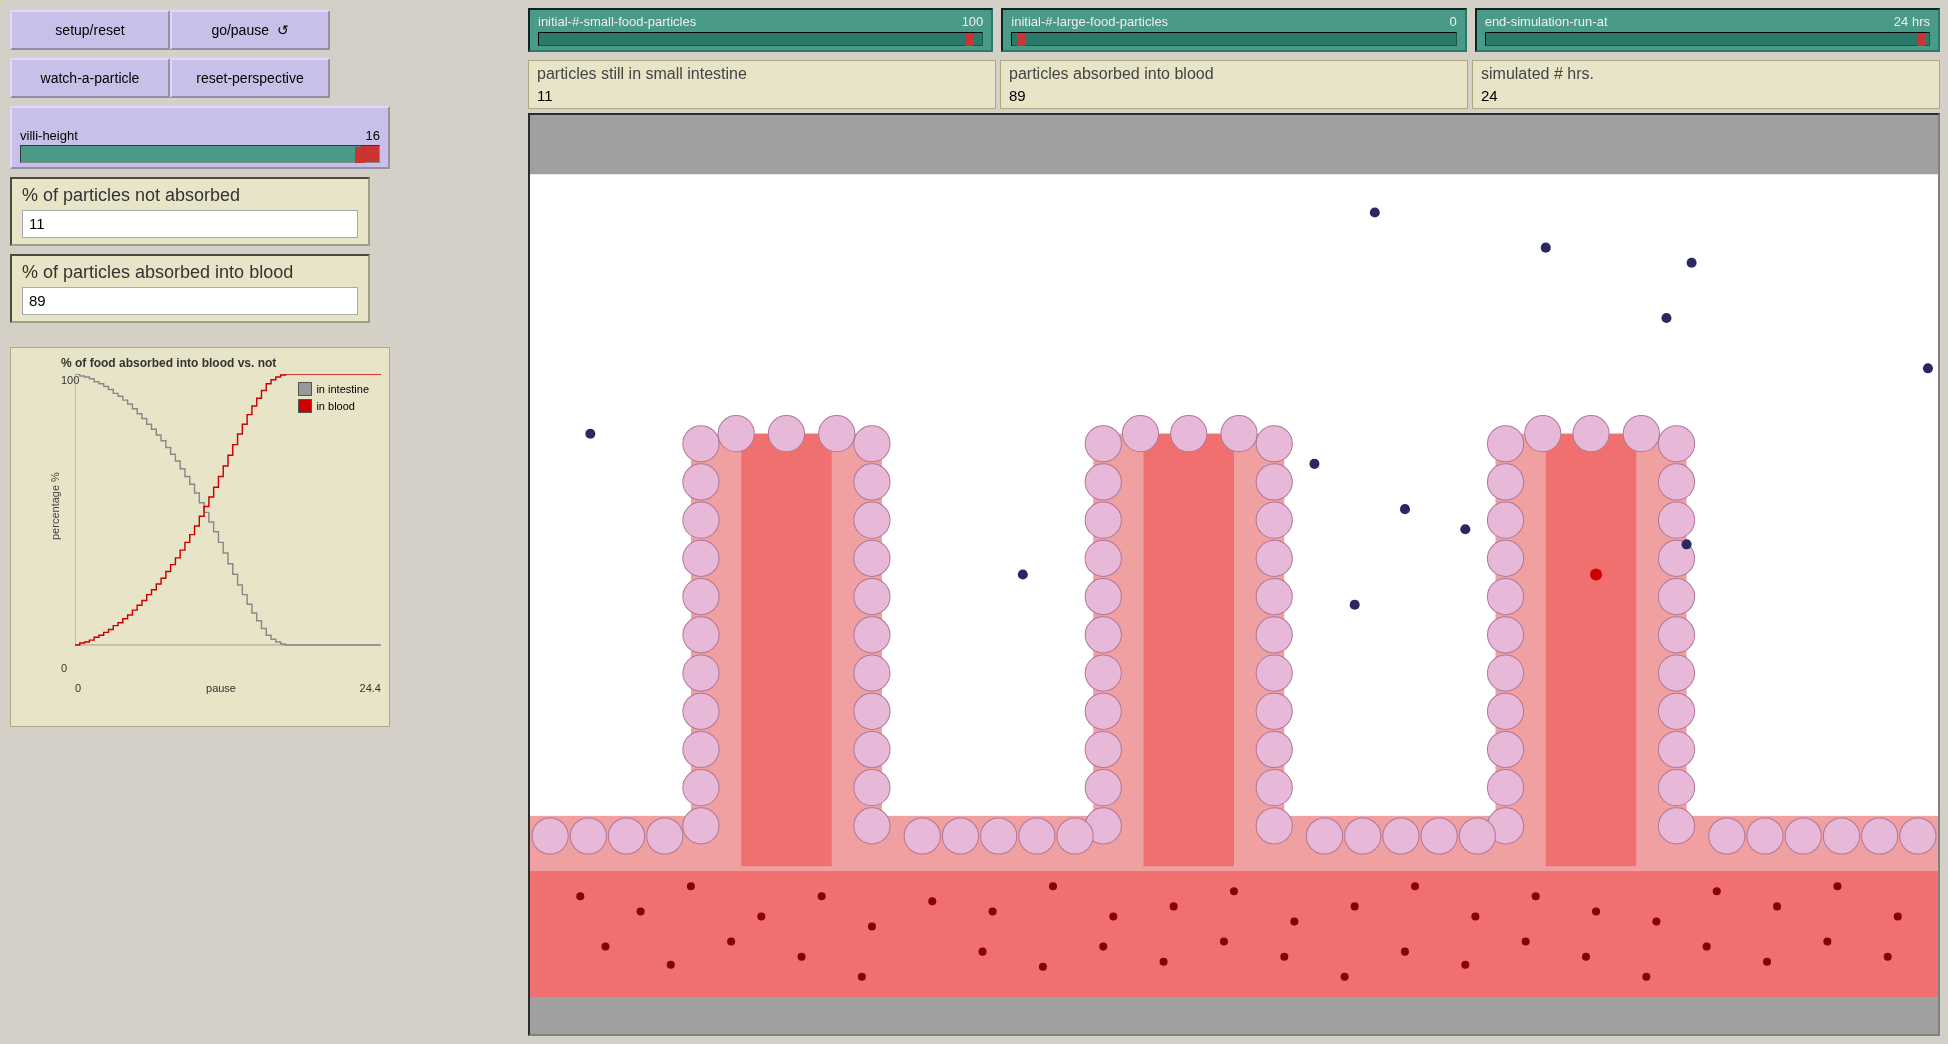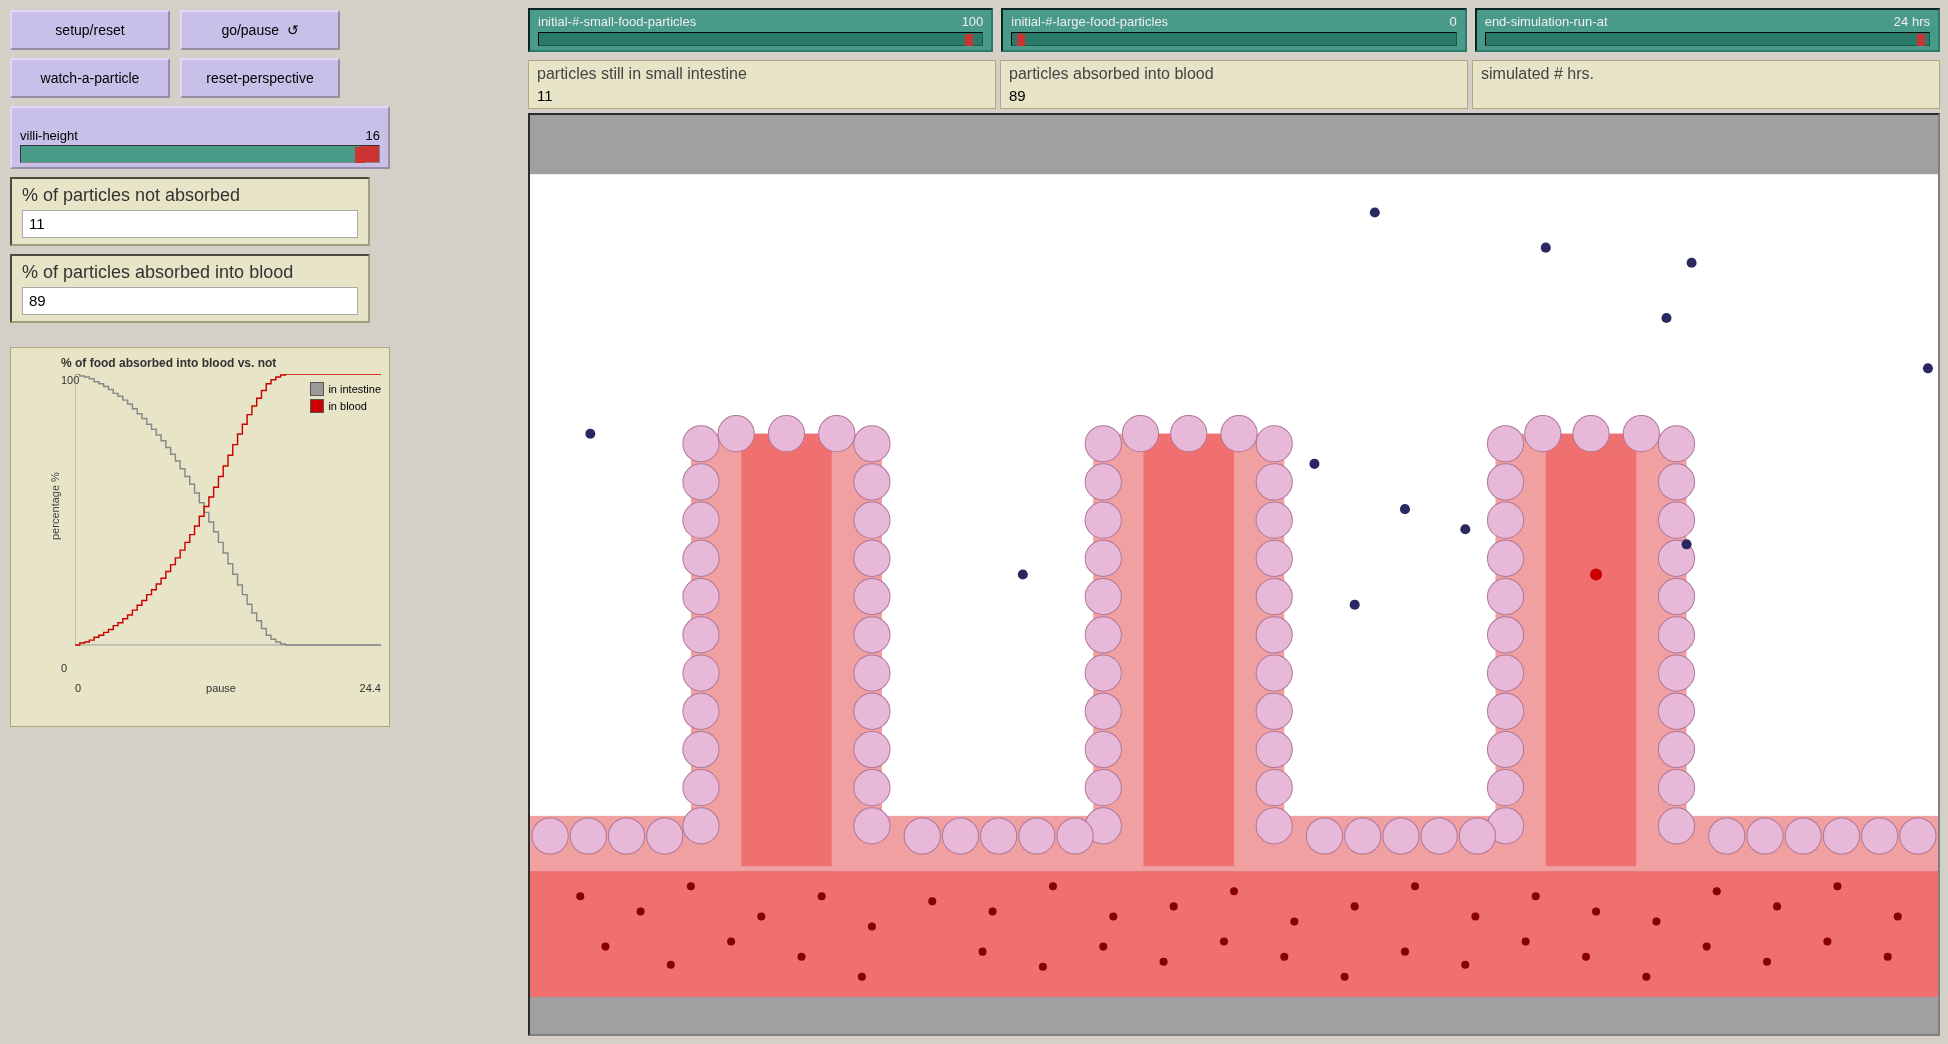--- a/index.html
+++ b/index.html
@@ -24,21 +24,20 @@
       min-width: 520px;
       background: #d4d0c8;
       padding: 10px;
       display: flex;
       flex-direction: column;
       gap: 8px;
     }
 
     .button-row {
       display: flex;
-      gap: 10px;
     }
 
     .sim-button {
       background: #c8c0e8;
       border: 2px outset #e0d8f8;
       padding: 10px 18px;
       font-size: 14px;
       cursor: pointer;
       min-width: 160px;
       text-align: center;
@@ -124,21 +123,21 @@
       top: 50%;
       transform: rotate(-90deg) translateX(50%);
       font-size: 11px;
       color: #444;
       white-space: nowrap;
     }
 
     .chart-legend {
       position: absolute;
       top: 8px;
-      right: 0;
+      right: 12px;
       font-size: 11px;
     }
 
     .legend-item {
       display: flex;
       align-items: center;
       gap: 4px;
       margin-bottom: 3px;
     }
 
@@ -354,20 +353,21 @@
       <div class="stat-box">
         <div class="stat-label">particles still in small intestine</div>
         <div class="stat-value">11</div>
       </div>
       <div class="stat-box">
         <div class="stat-label">particles absorbed into blood</div>
         <div class="stat-value">89</div>
       </div>
       <div class="stat-box">
         <div class="stat-label">simulated # hrs.</div>
+        <div class="stat-value">24</div>
       </div>
     </div>
 
     <div class="sim-area">
       <svg width="100%" height="100%" viewBox="0 0 1400 840" preserveAspectRatio="xMidYMid meet">
 
         <rect x="0" y="0" width="1400" height="22" fill="#a0a0a0"></rect>
 
         <rect x="0" y="22" width="1400" height="660" fill="#ffffff"></rect>
 

